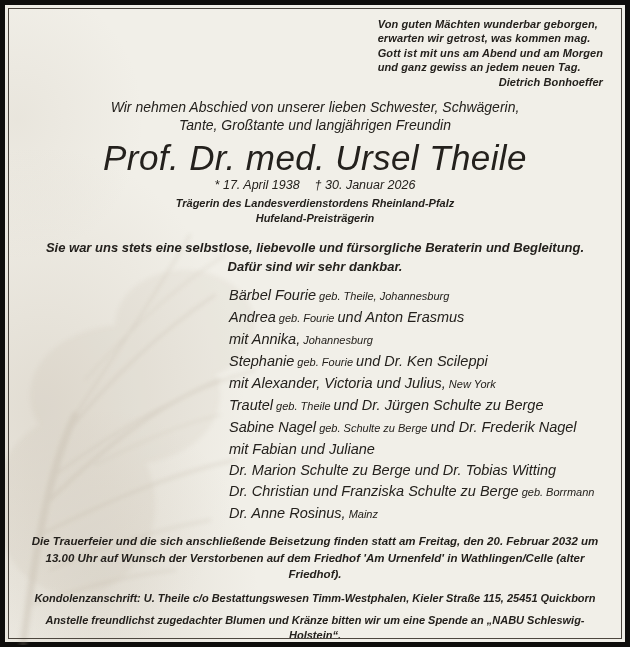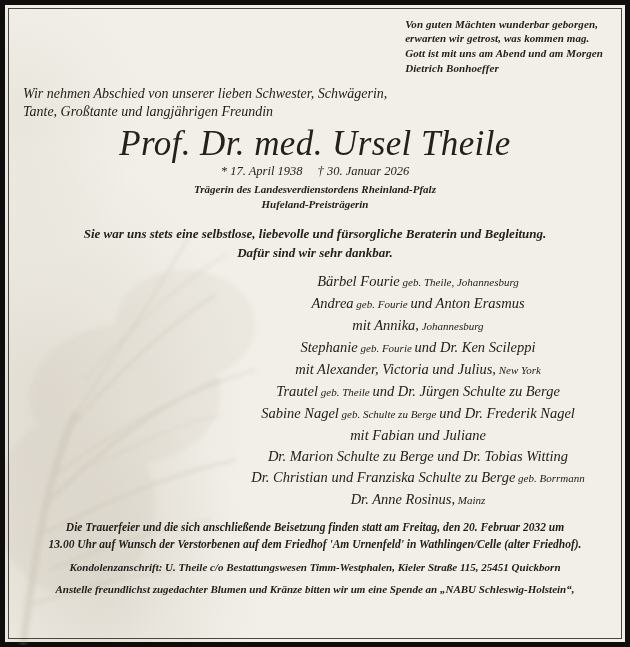--- a/index.html
+++ b/index.html
@@ -12,21 +12,20 @@
   .sheet {
     position: relative;
     width: 630px; height: 647px;
     box-sizing: border-box;
     border: 5px solid #0e0d0b;
     background:
       radial-gradient(ellipse 290px 380px at 6% 64%, rgba(188,176,158,0.30), rgba(188,176,158,0) 70%),
       radial-gradient(ellipse 220px 260px at 16% 92%, rgba(178,166,148,0.22), rgba(178,166,148,0) 70%),
       radial-gradient(ellipse 180px 200px at 2% 18%, rgba(196,186,170,0.18), rgba(196,186,170,0) 70%),
       #f1efe8;
-    font-family: Liberation Serif, serif;
   }
   .inner-frame {
     position: absolute;
     top: 3px; left: 3px; right: 3px; bottom: 3px;
     border: 1px solid #4c463e;
   }
   .watermark {
     position: absolute;
     left: 0; top: 170px;
     width: 300px; height: 470px;
@@ -44,23 +43,24 @@
   }
   .poem {
     width: fit-content;
     margin: 3px 4px 0 auto;
     font-size: 11px;
     line-height: 14.3px;
     font-weight: 600;
     text-align: left;
     letter-spacing: 0.1px;
   }
-  .poem-author { text-align: left; margin-top: 1px; }
+  .poem-author { text-align: right; margin-top: 1px; }
   .intro {
     margin-top: 10px;
+    text-align: center;
     font-size: 14px;
     line-height: 17.5px;
     font-weight: 400;
   }
   .name {
     margin: 8px 0 0 0;
     text-align: center;
     font-size: 35px;
     line-height: 32px;
     font-weight: 400;
@@ -86,21 +86,20 @@
     text-align: center;
     font-size: 13px;
     line-height: 19px;
     font-weight: 600;
   }
   .mourners {
     margin: 9px 0 0 206px;
     font-size: 14.5px;
     line-height: 21px;
     font-weight: 400;
-    text-align: center;
   }
   .seg-detail { font-size: 11px; }
   .bold-block {
     text-align: center;
     font-weight: 600;
   }
   .funeral {
     margin-top: 8px;
     font-size: 11.5px;
     line-height: 16.5px;
@@ -146,20 +145,21 @@
     </g>
   </svg>
 
   <div class="inner-frame">
     <div class="content">
 
       <div class="poem">
         <div>Von guten Mächten wunderbar geborgen,</div>
         <div>erwarten wir getrost, was kommen mag.</div>
         <div>Gott ist mit uns am Abend und am Morgen</div>
+        <div>und ganz gewiss an jedem neuen Tag.</div>
         <div class="poem-author">Dietrich Bonhoeffer</div>
       </div>
 
       <div class="intro">
         <div>Wir nehmen Abschied von unserer lieben Schwester, Schwägerin,</div>
         <div>Tante, Großtante und langjährigen Freundin</div>
       </div>
 
       <h1 class="name">Prof. Dr. med. Ursel Theile</h1>
 

